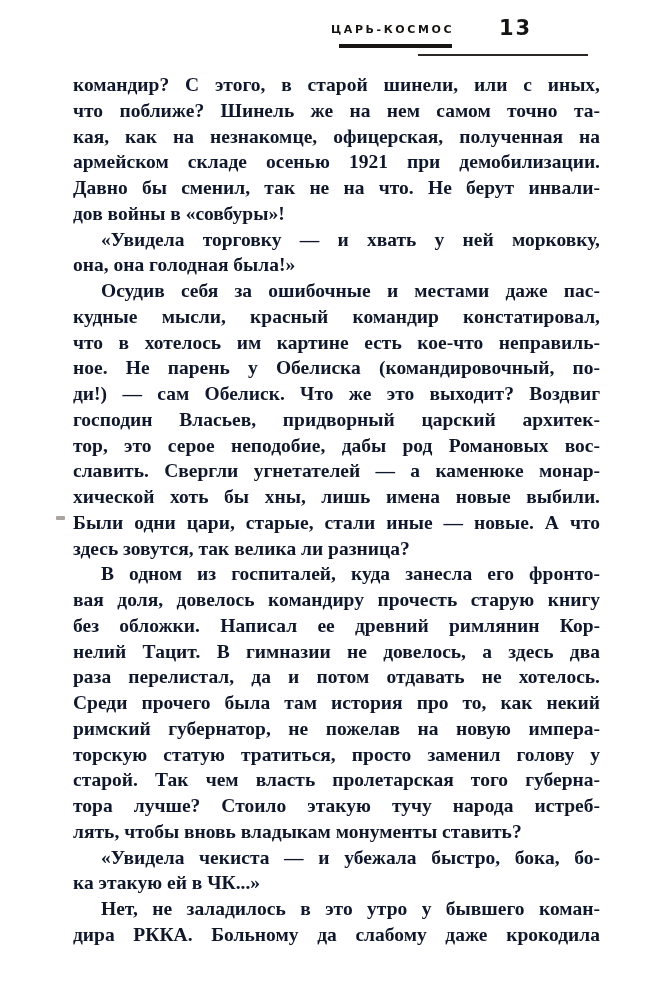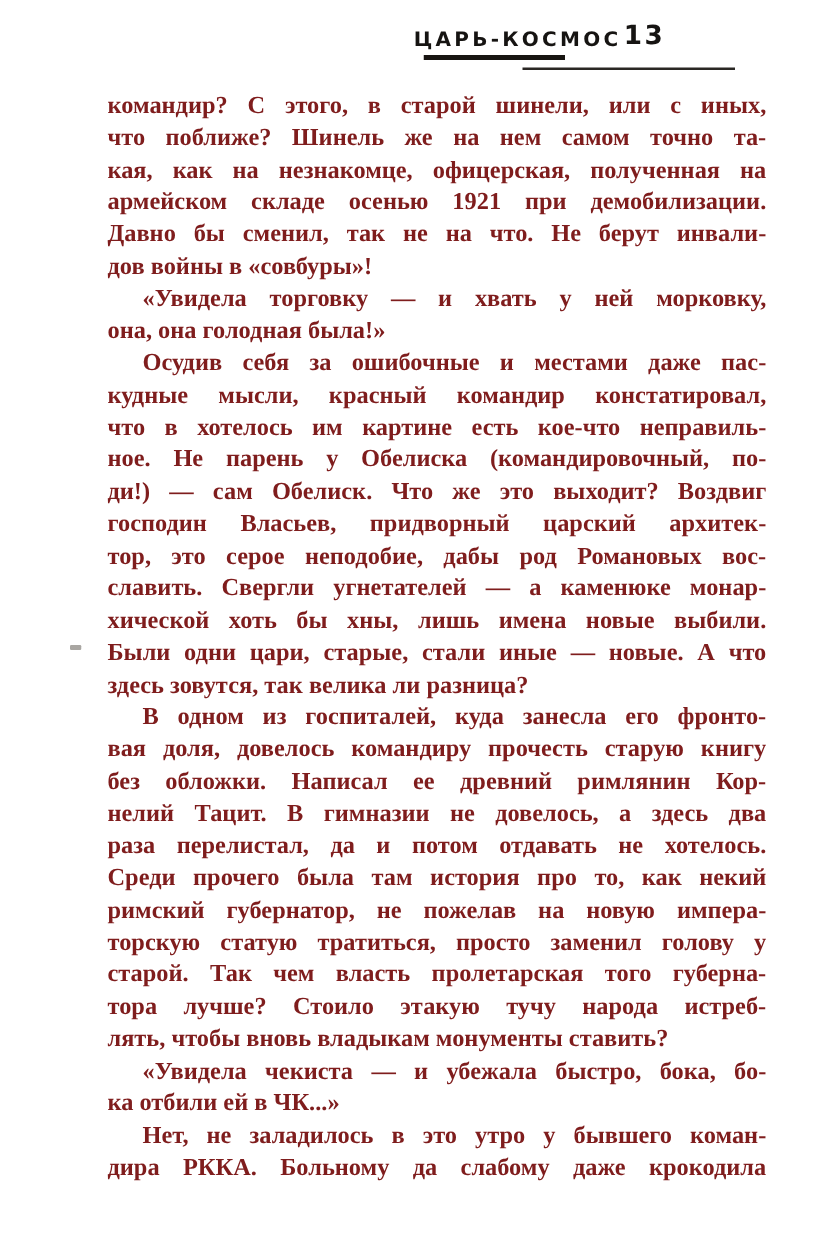--- a/index.html
+++ b/index.html
@@ -13,21 +13,21 @@
     height: 1000px;
     background: #ffffff;
     overflow: hidden;
   }
   .running-title {
     position: absolute;
     left: 331px;
     top: 24px;
     font-family: "DejaVu Sans", sans-serif;
     font-weight: bold;
-    font-size: 16px;
+    font-size: 11px;
     letter-spacing: 2.6px;
     color: #161412;
     white-space: nowrap;
     line-height: 1;
   }
   .thick-rule {
     position: absolute;
     left: 339px;
     top: 44px;
     width: 113px;
@@ -48,28 +48,28 @@
   .thin-rule {
     position: absolute;
     left: 418px;
     top: 54px;
     width: 170px;
     height: 2px;
     background: #2a2724;
   }
   .text-block {
     position: absolute;
-    left: 86px;
+    left: 73px;
     top: 72px;
     width: 527px;
     font-family: "Liberation Serif", serif;
     font-weight: bold;
     font-size: 19.5px;
     line-height: 25.75px;
-    color: #7f1d1d;
+    color: #0f172a;
   }
   .line {
     text-align: justify;
     text-align-last: justify;
     white-space: normal;
   }
   .line.noj {
     text-align: left;
     text-align-last: left;
   }
@@ -124,20 +124,20 @@
       <div class="line">без обложки. Написал ее древний римлянин Кор-</div>
       <div class="line">нелий Тацит. В гимназии не довелось, а здесь два</div>
       <div class="line">раза перелистал, да и потом отдавать не хотелось.</div>
       <div class="line">Среди прочего была там история про то, как некий</div>
       <div class="line">римский губернатор, не пожелав на новую импера-</div>
       <div class="line">торскую статую тратиться, просто заменил голову у</div>
       <div class="line">старой. Так чем власть пролетарская того губерна-</div>
       <div class="line">тора лучше? Стоило этакую тучу народа истреб-</div>
       <div class="line noj">лять, чтобы вновь владыкам монументы ставить?</div>
       <div class="line ind">«Увидела чекиста — и убежала быстро, бока, бо-</div>
-      <div class="line noj">ка отбили ей в ЧК...»</div>
+      <div class="line noj">ка этакую ей в ЧК...»</div>
       <div class="line ind">Нет, не заладилось в это утро у бывшего коман-</div>
       <div class="line">дира РККА. Больному да слабому даже крокодила</div>
     </div>
 
   <div class="scan-speck"></div>
 
 </div>
 
 </body></html>

